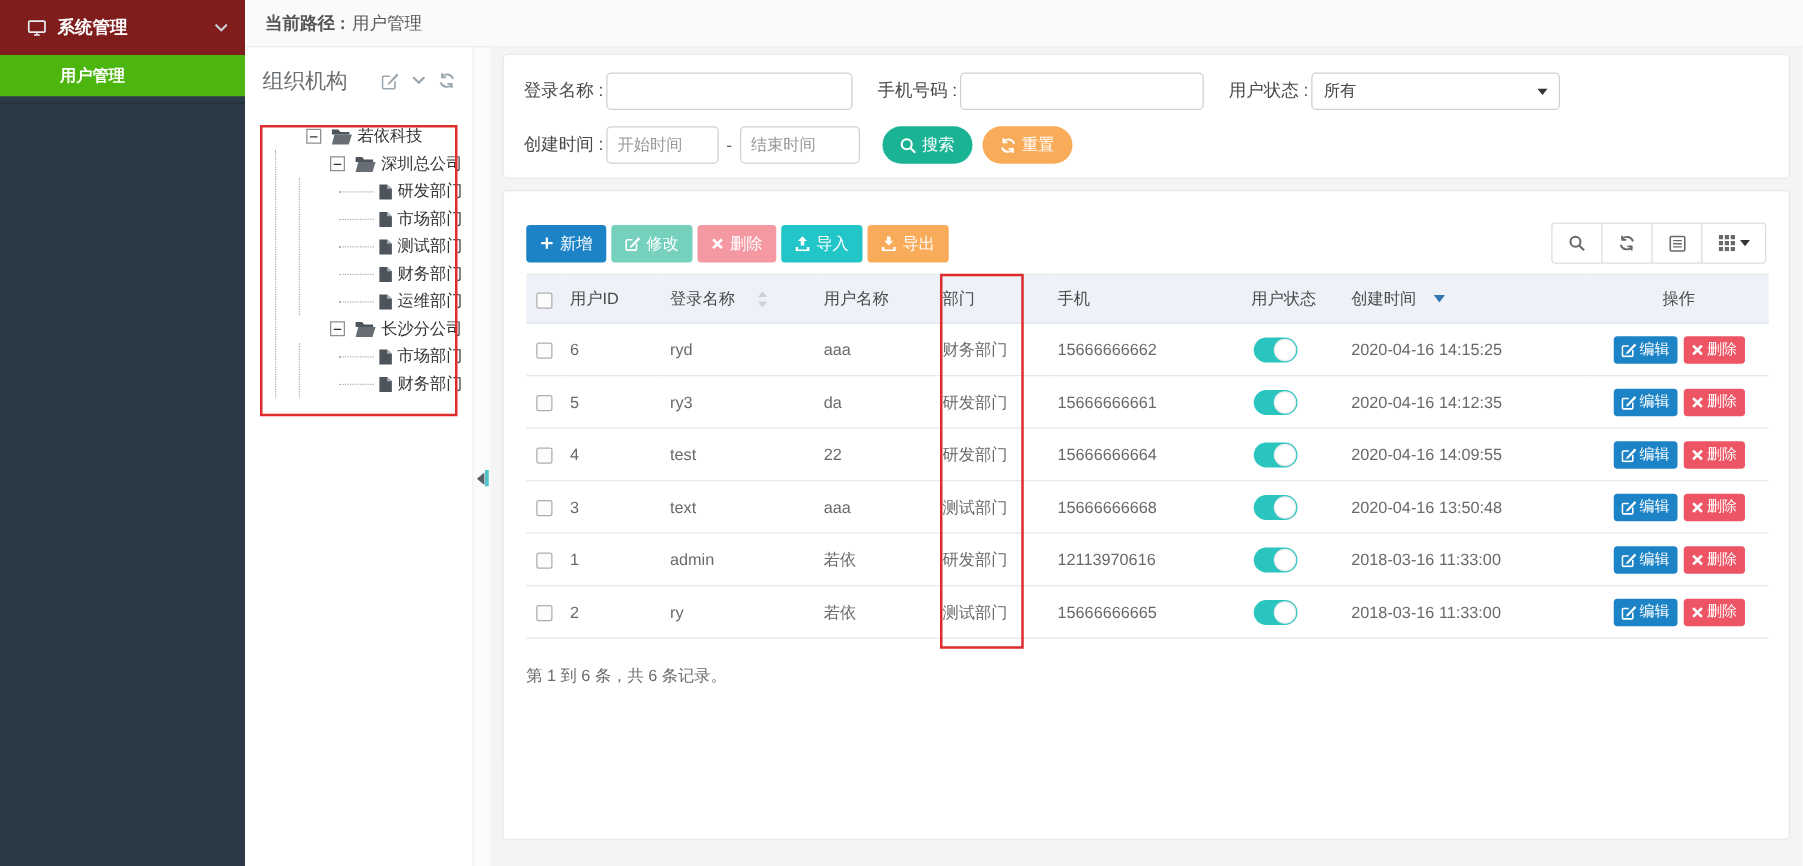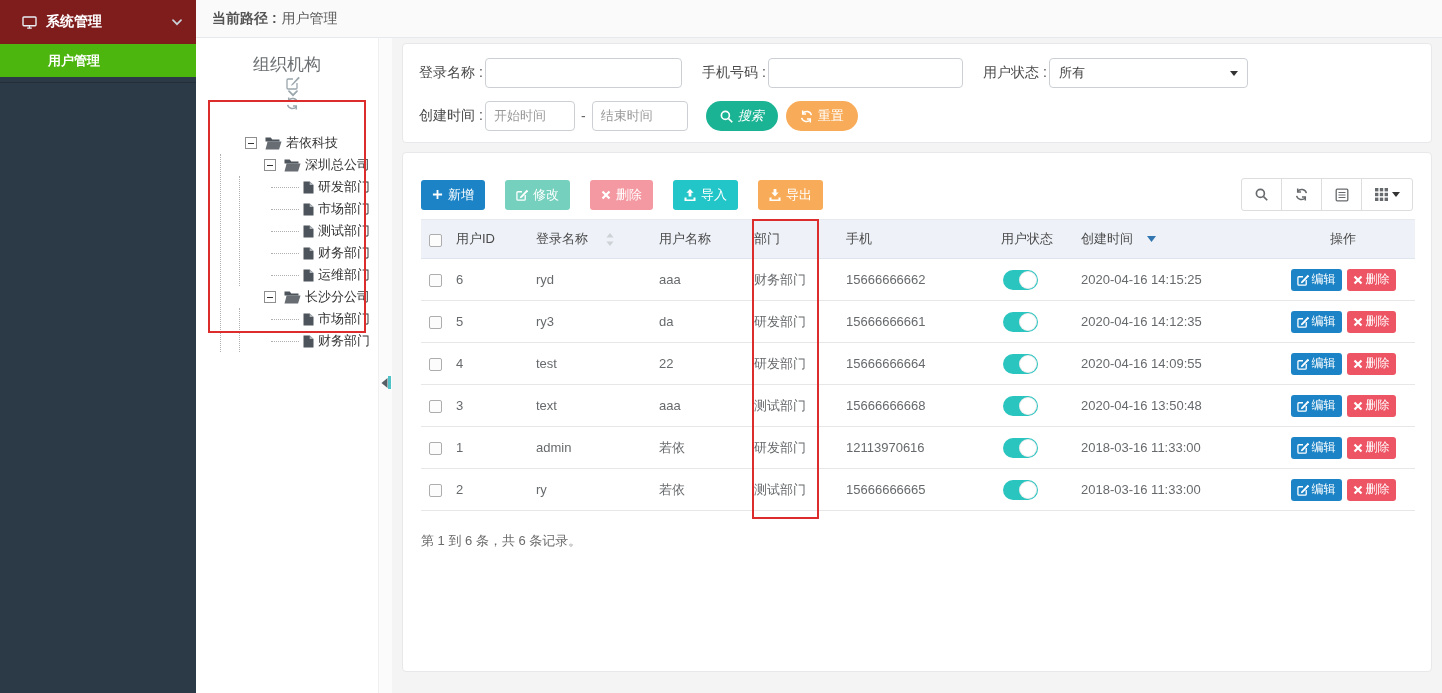--- a/index.html
+++ b/index.html
@@ -24,21 +24,21 @@
 
   
   .main { flex:1; display:flex; flex-direction:column; min-width:0; }
   .topbar { height:38px; flex-shrink:0; background:#fafafa; border-bottom:1px solid #e7eaec;
     display:flex; align-items:center; padding-left:16px; font-size:14px; color:#5a5a5a; }
   .topbar .crumb-prefix { font-weight:bold; margin-right:5px; color:#555; }
   .content { flex:1; display:flex; min-height:0; }
 
   
   .tree-panel { width:182px; flex-shrink:0; background:#fff; position:relative; }
-  .tree-header { display:flex; align-items:center; padding:15px 14px 8px 14px;flex-direction:column; }
+  .tree-header { display:flex; align-items:center; padding:15px 14px 8px 14px; }
   .tree-title { font-size:17px; color:#6a6e71; flex:1; }
   .tree-header .picon { color:#9aa6ad; margin-left:11px; display:flex; cursor:pointer; }
   .tree-box { padding:14px 0 0 18px; font-size:13px; color:#333; }
   .node-row { display:flex; align-items:center; height:22px; gap:4px; cursor:pointer; white-space:nowrap;padding-left:31px; }
   .slot { width:16px; flex-shrink:0; display:flex; align-items:center; }
   .slot.stub { margin-left:-12px; width:28px; height:0; border-top:1px dotted #b0b0b0; align-self:center; }
   .tbox { width:12px; height:12px; border:1px solid #8f8f8f; background:#fff; position:relative; flex-shrink:0; }
   .tbox::after { content:""; position:absolute; left:2px; right:2px; top:5px; height:1px; background:#333; }
   .ticon { display:flex; color:#4d545b; flex-shrink:0; }
   .tree-children { margin-left:6px; border-left:1px dotted #b0b0b0; padding-left:12px; }
@@ -73,26 +73,26 @@
   .btn { display:inline-flex; align-items:center; gap:5px; border:none; color:#fff; font-size:13px;
     height:30px; padding:0 11px; border-radius:3px; cursor:pointer; font-family:inherit; }
   .btn .bicon { display:flex; }
   .btn-pill { border-radius:15px; padding:0 14px; }
   .btn-success { background:#1ab394; }
   .btn-warning { background:#f8ac59; }
   .btn-primary { background:#1c84c6; }
   .btn-info { background:#23c6c8; }
   .btn-danger { background:#ed5565; }
   .btn.disabled { opacity:.6; cursor:default; }
-  .search-btn { margin-left:18px;font-style:italic; }
+  .search-btn { margin-left:18px; }
   .reset-btn { margin-left:8px; }
 
   .table-card { margin-top:9px; height:520px; padding:0 18px; position:relative; }
   .card-toolbar { margin-top:25px; display:flex; justify-content:space-between; align-items:center; }
-  .toolbar-left { display:flex; gap:20px; }
+  .toolbar-left { display:flex; gap:4px; }
   .btn-group { display:flex; }
   .tool-btn { width:41px; height:33px; background:#fff; border:1px solid #ddd; color:#676a6c;
     display:flex; align-items:center; justify-content:center; gap:4px; cursor:pointer; margin-left:-1px; }
   .tool-btn:first-child { border-radius:3px 0 0 3px; margin-left:0; }
   .tool-btn:last-child { border-radius:0 3px 3px 0; width:52px; }
 
   table.grid { width:100%; border-collapse:collapse; table-layout:fixed; margin-top:8px; font-size:13px; }
   table.grid th { height:39px; background:#eef2f8; border-top:1px solid #e7eaec; border-bottom:1px solid #dfe5ec;
     font-weight:normal; color:#4a4a4a; text-align:left; padding:0 0 0 5px; }
   table.grid td { height:42px; border-bottom:1px solid #e7e7e7; color:#676a6c; padding:0 0 0 5px; }

